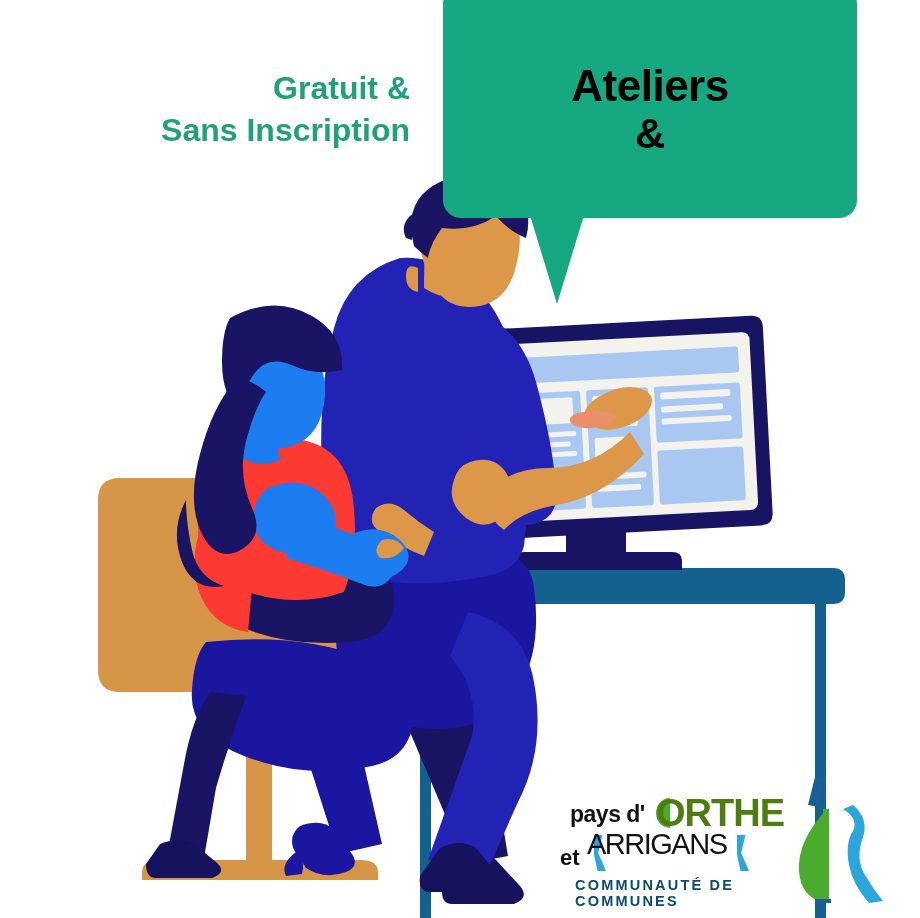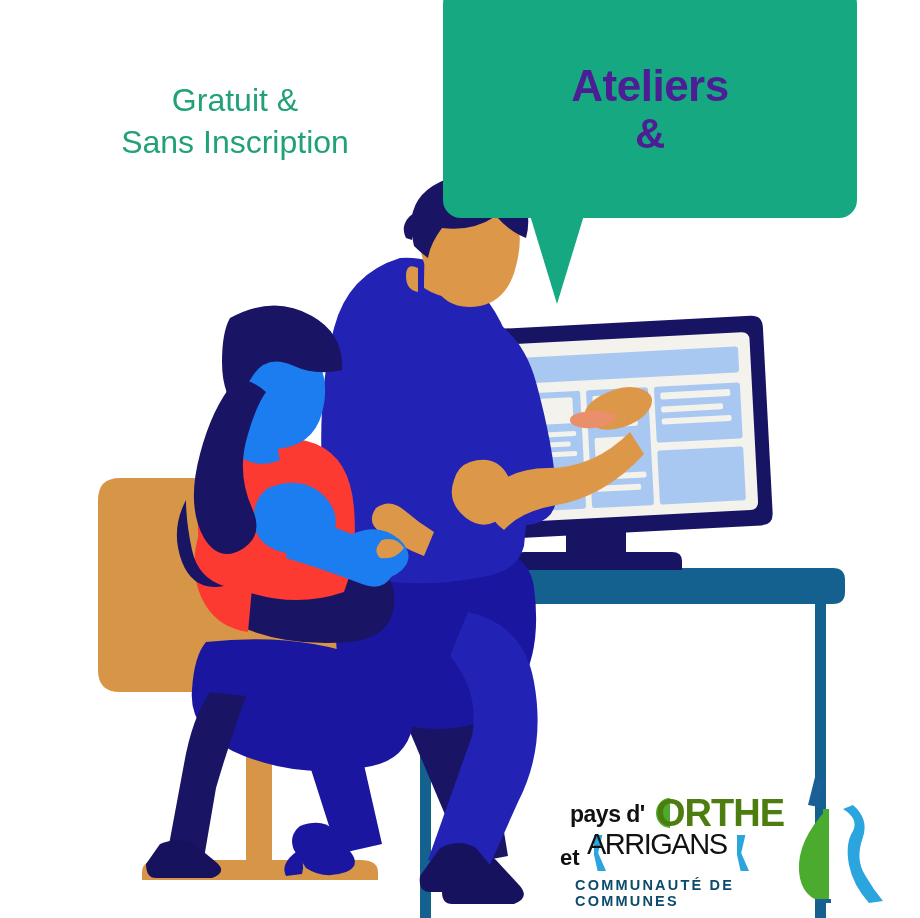--- a/index.html
+++ b/index.html
@@ -29,21 +29,21 @@
     position:absolute;
     left:0; top:0; right:0; bottom:0;
     display:flex;
     flex-direction:column;
     align-items:center;
     justify-content:center;
     padding-top:14px;
     box-sizing:border-box;
   }
   .bubble-line{
-    color:#4c1d95;
+    color:#000000;
     font-weight:bold;
     font-size:44px;
     line-height:1.12;
     letter-spacing:-0.5px;
     text-align:center;
     white-space:nowrap;
   }
   .bubble-line.amp{font-size:42px;}
   .bubble-tail{
     position:absolute;
@@ -51,25 +51,25 @@
     width:0;height:0;
     border-left:28px solid transparent;
     border-right:28px solid transparent;
     border-top:92px solid #16a881;
     z-index:29;
   }
 
   
   .headline{
     position:absolute;
-    left:60px; top:80px;
+    left:60px; top:68px;
     width:350px;
-    text-align:center;
+    text-align:right;
     color:#21a179;
-    font-weight:normal;
+    font-weight:bold;
     font-size:32px;
     line-height:1.30;
     z-index:25;
   }
 
   
   .illu{position:absolute;left:0;top:0;width:920px;height:918px;z-index:10;}
 
   
   .logo{

